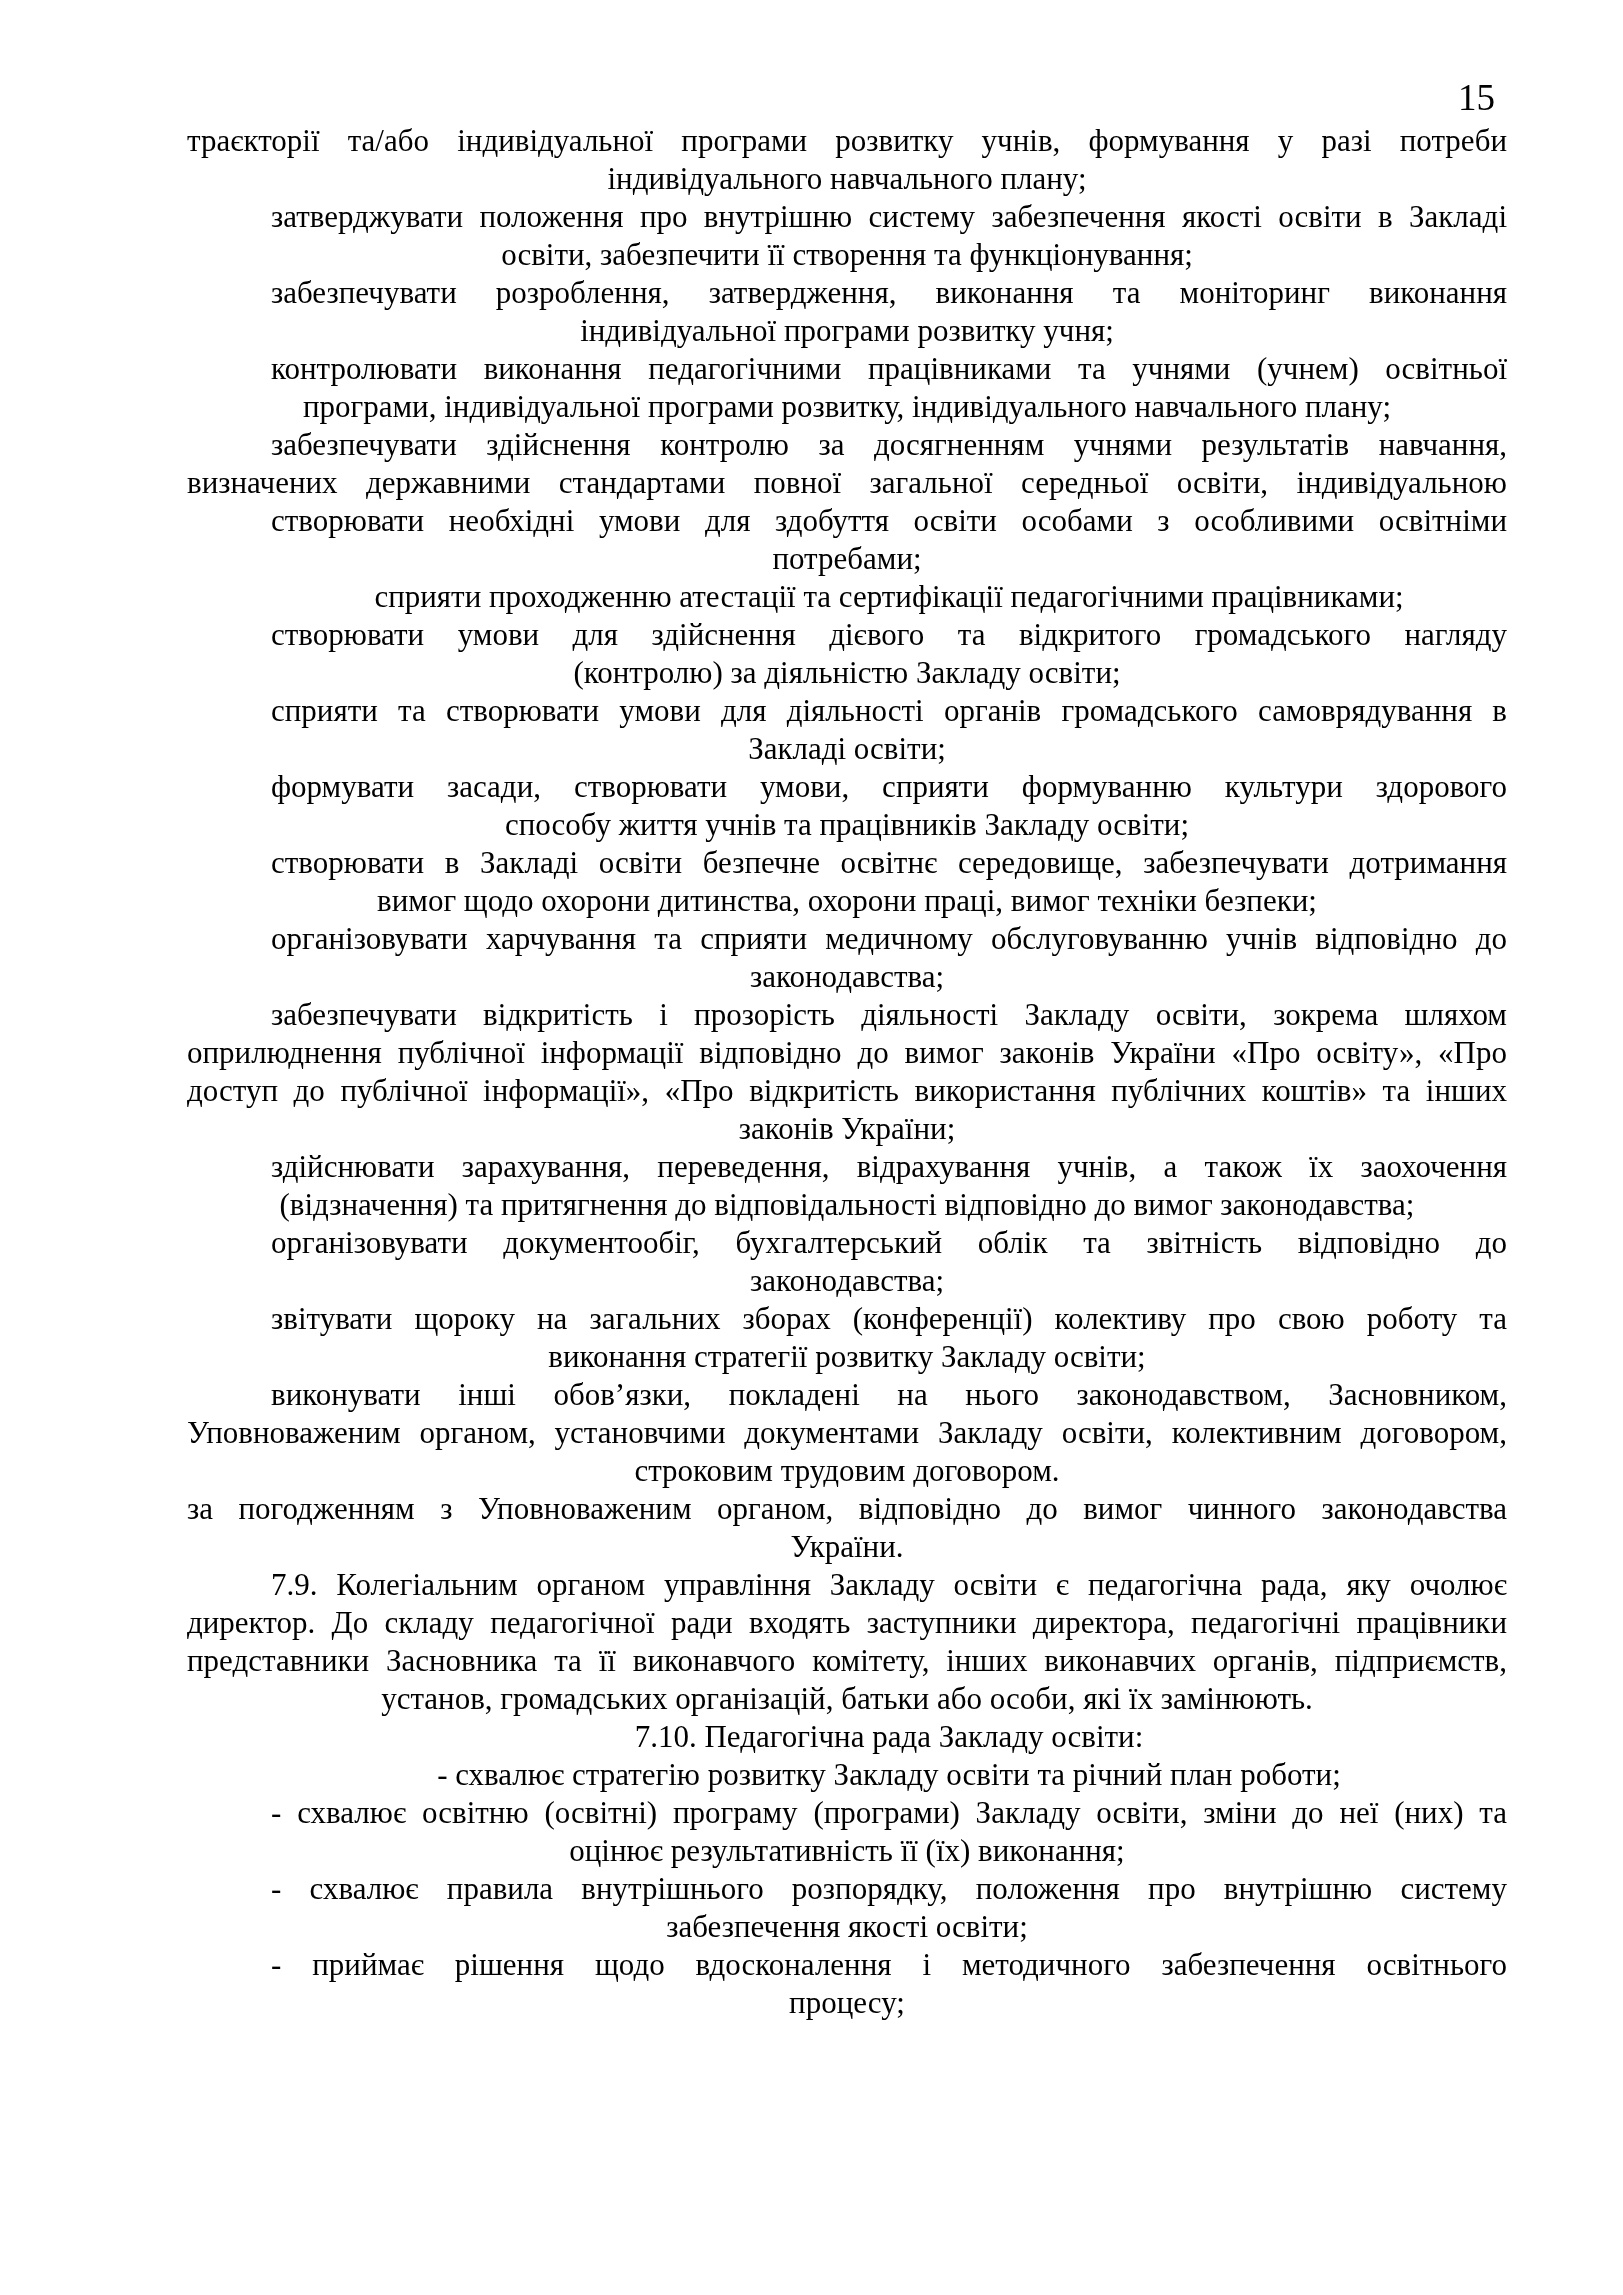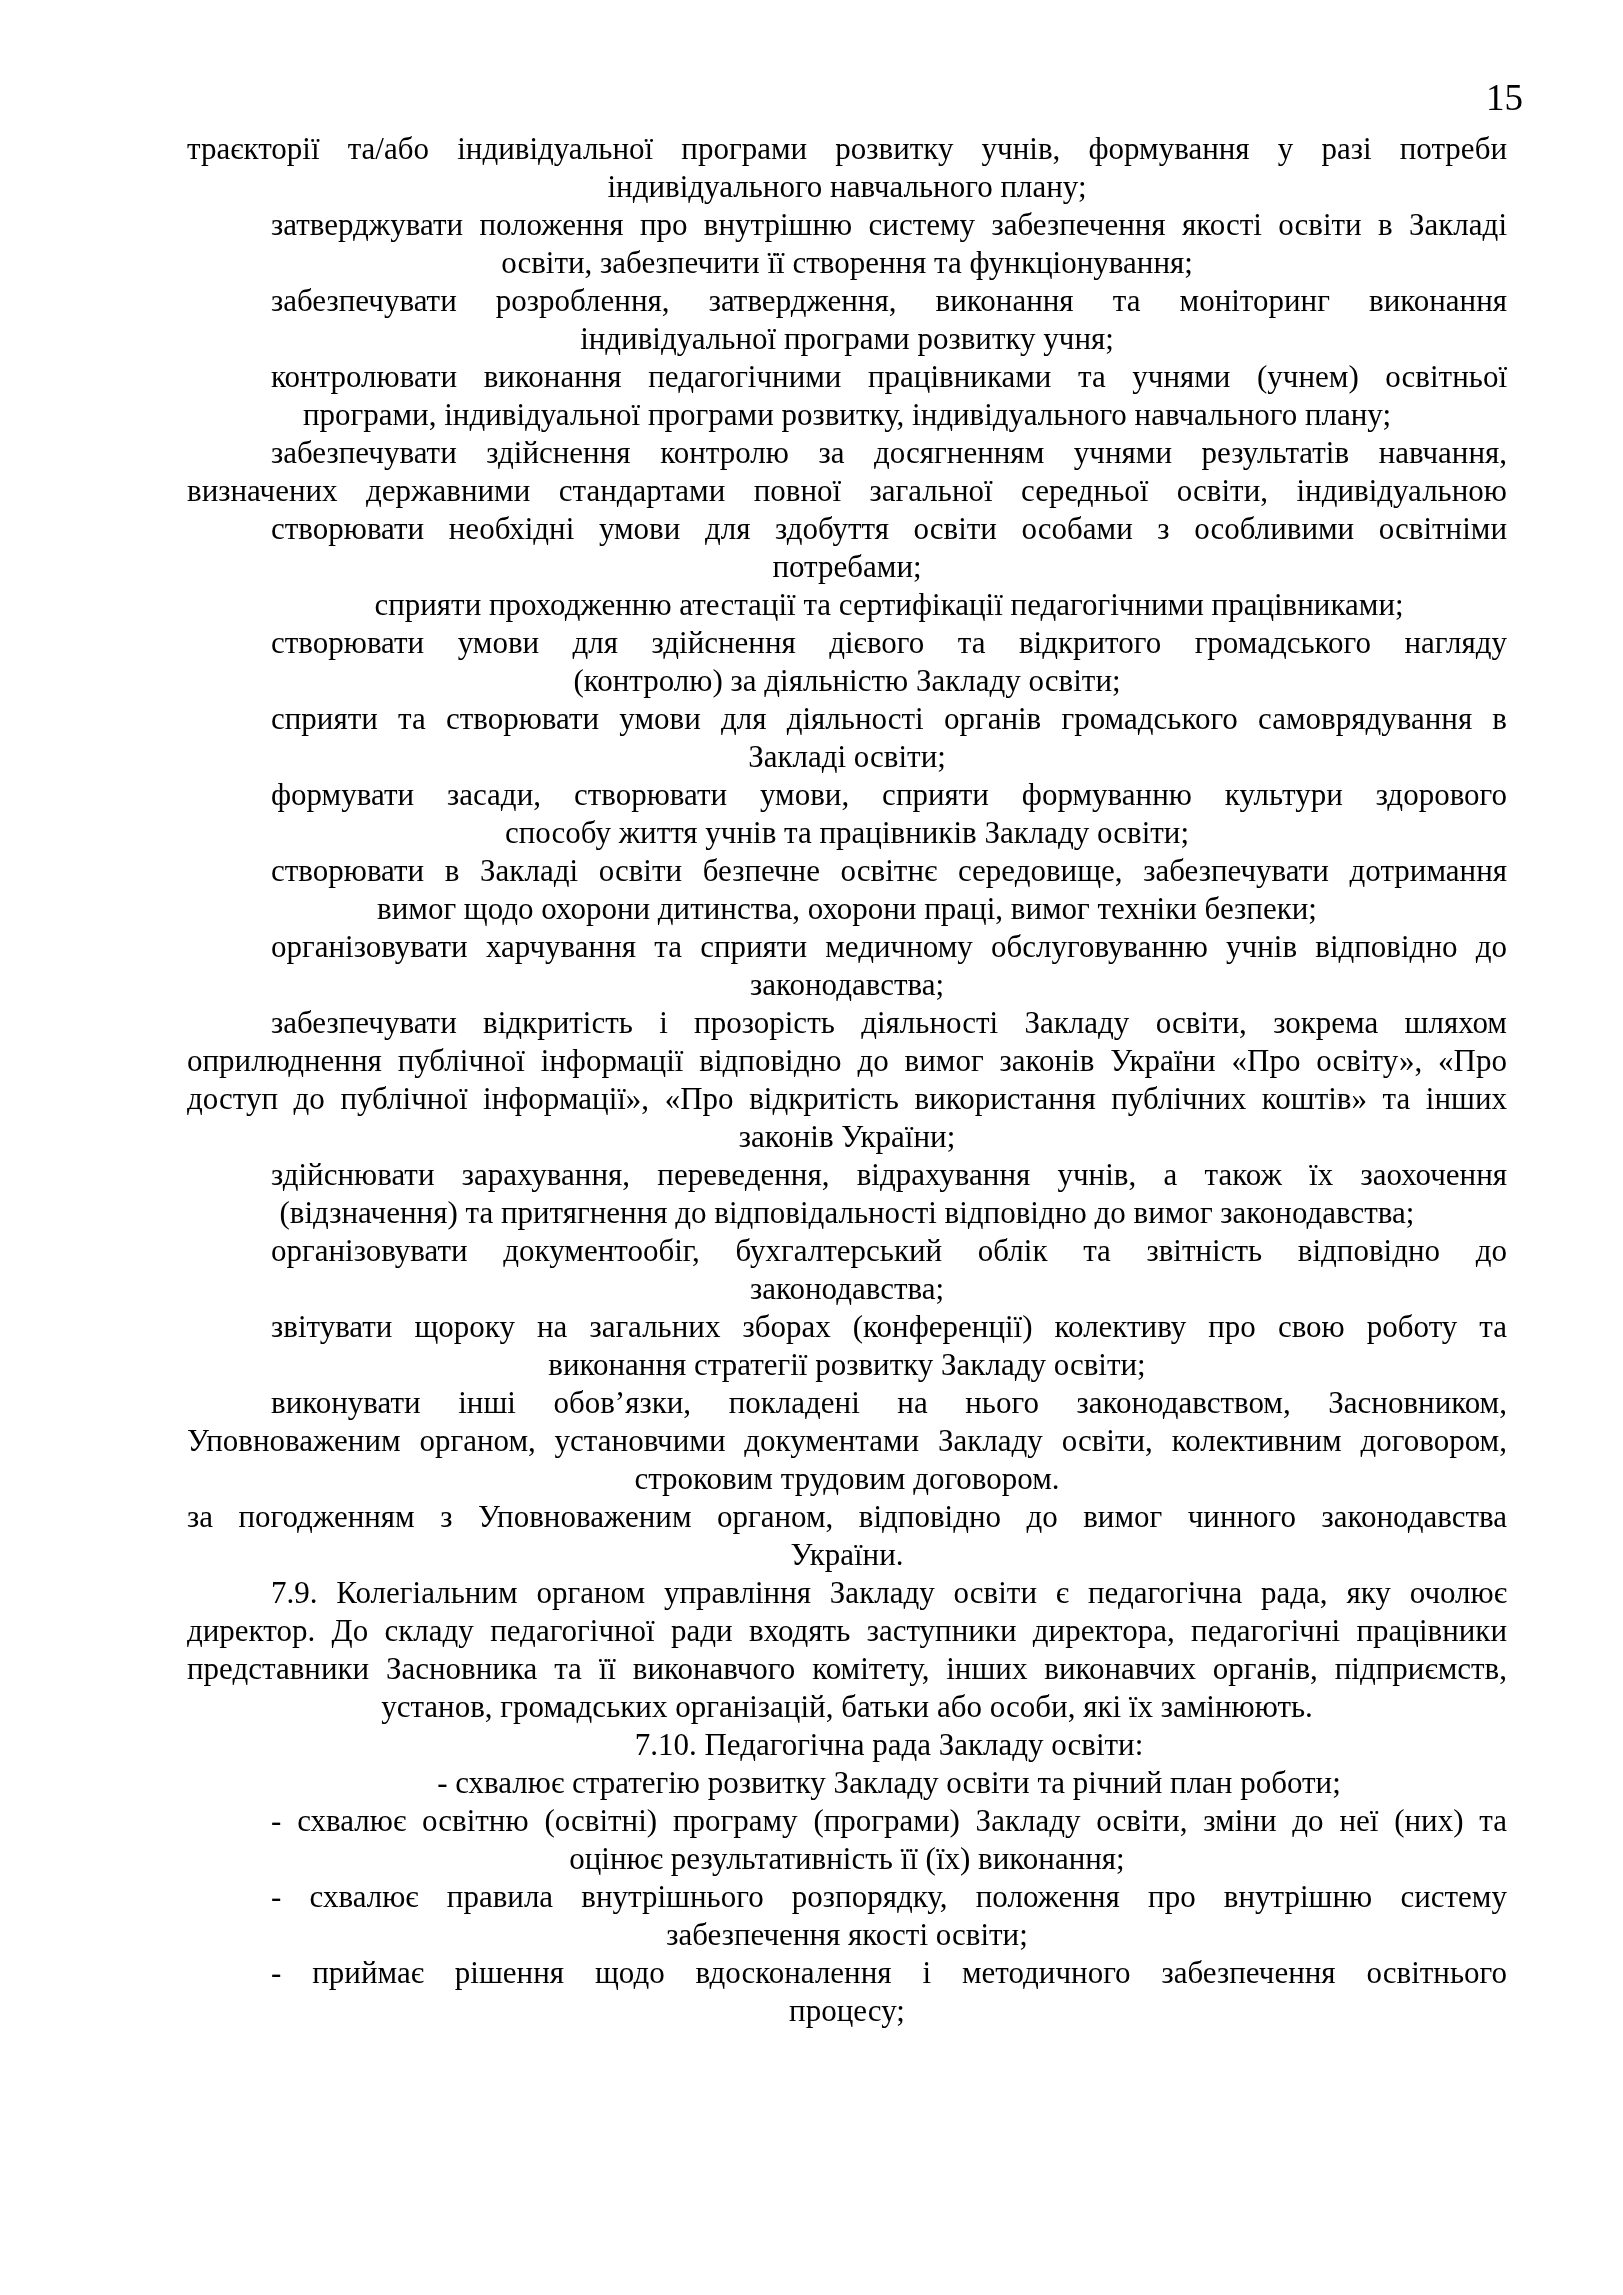--- a/index.html
+++ b/index.html
@@ -3,26 +3,26 @@
 <meta charset="utf-8">
 <style>
   html, body { margin: 0; padding: 0; background: #ffffff; }
   body { width: 1623px; height: 2295px; position: relative; overflow: hidden; }
   .page {
     position: absolute; left: 0; top: 0; width: 1623px; height: 2295px;
     background: #ffffff; color: #000000;
     font-family: "Liberation Serif", "DejaVu Serif", serif;
   }
   .page-number {
-    position: absolute; top: 77px; right: 100px;
+    position: absolute; top: 77px; right: 128px;
     font-size: 37px; line-height: 42px; text-align: right;
   }
   .body-text {
     position: absolute; left: 187px; top: 122px; width: 1320px;
-    font-size: 31px; line-height: 38px; margin-top: 8px;
+    font-size: 31px; line-height: 38px;
   }
   .line {
     display: block; white-space: nowrap; height: 38px;
     text-align: center;
   }
   .line.j { text-align: justify; text-align-last: justify; white-space: normal; overflow: hidden; }
   .line.ind { padding-left: 84px; }
 </style>
 </head>
 <body>

